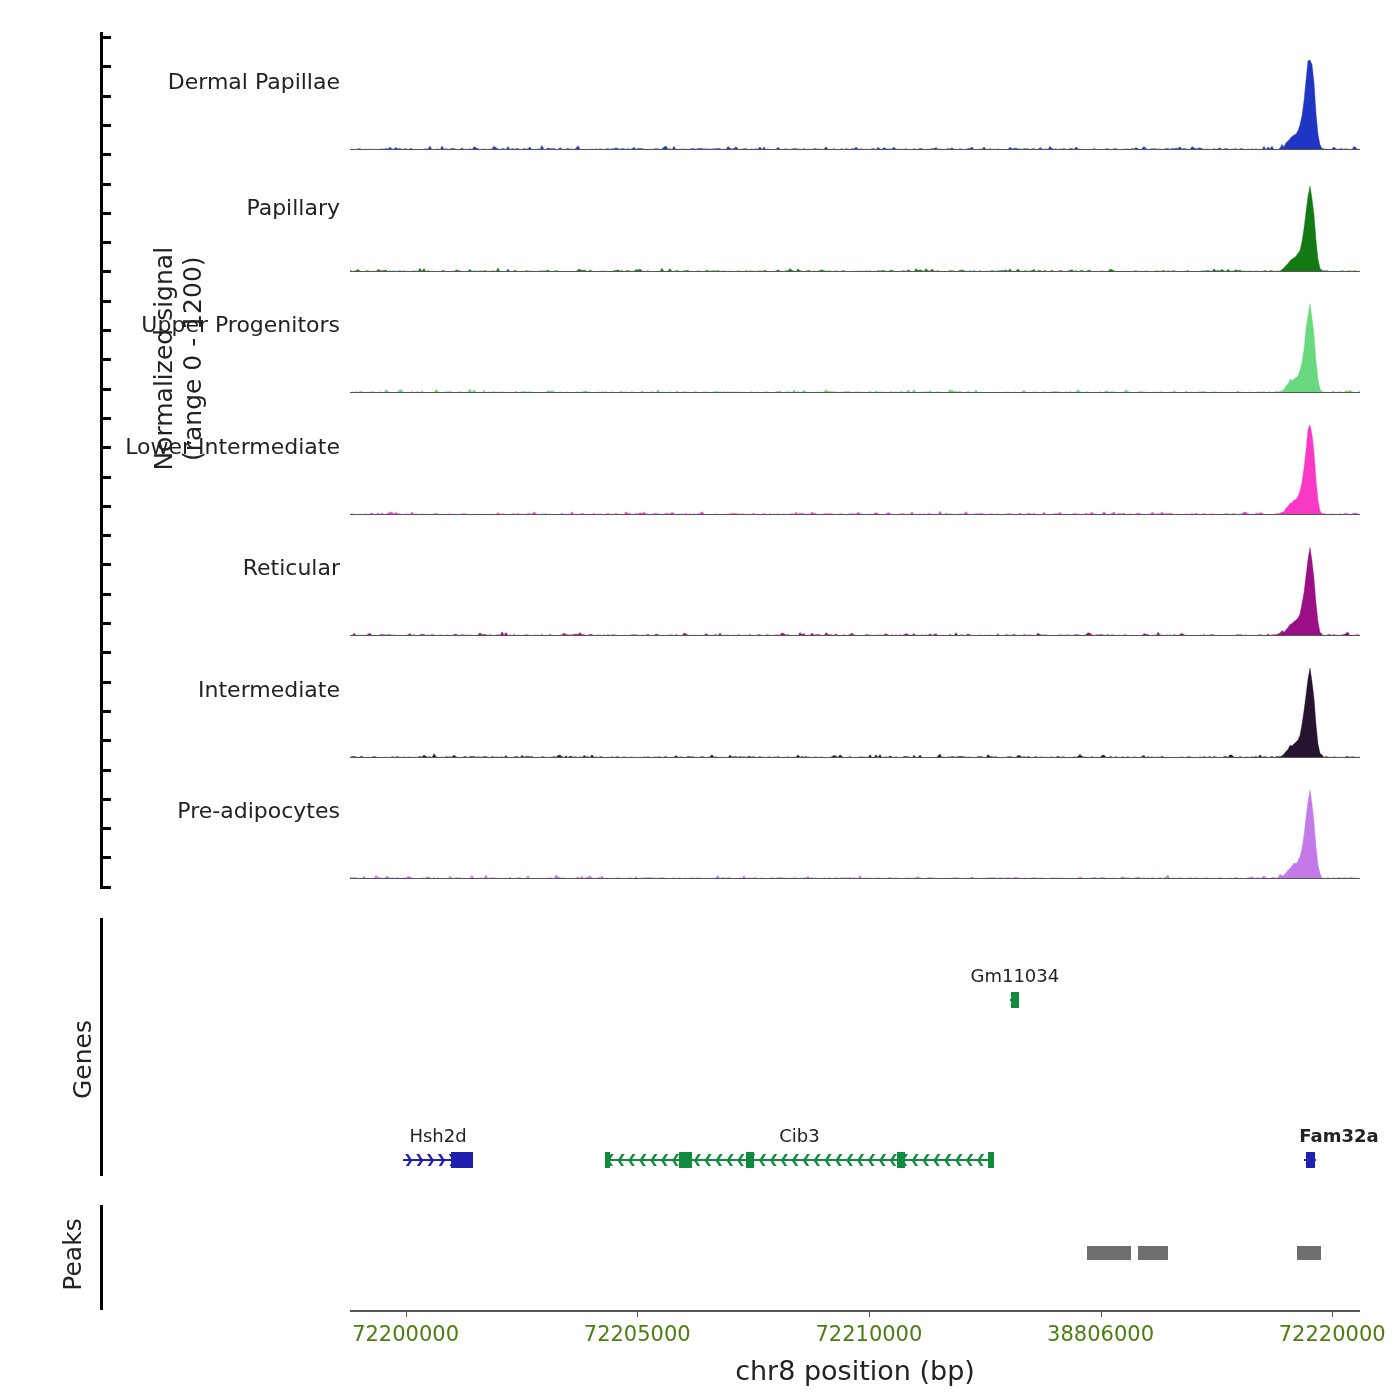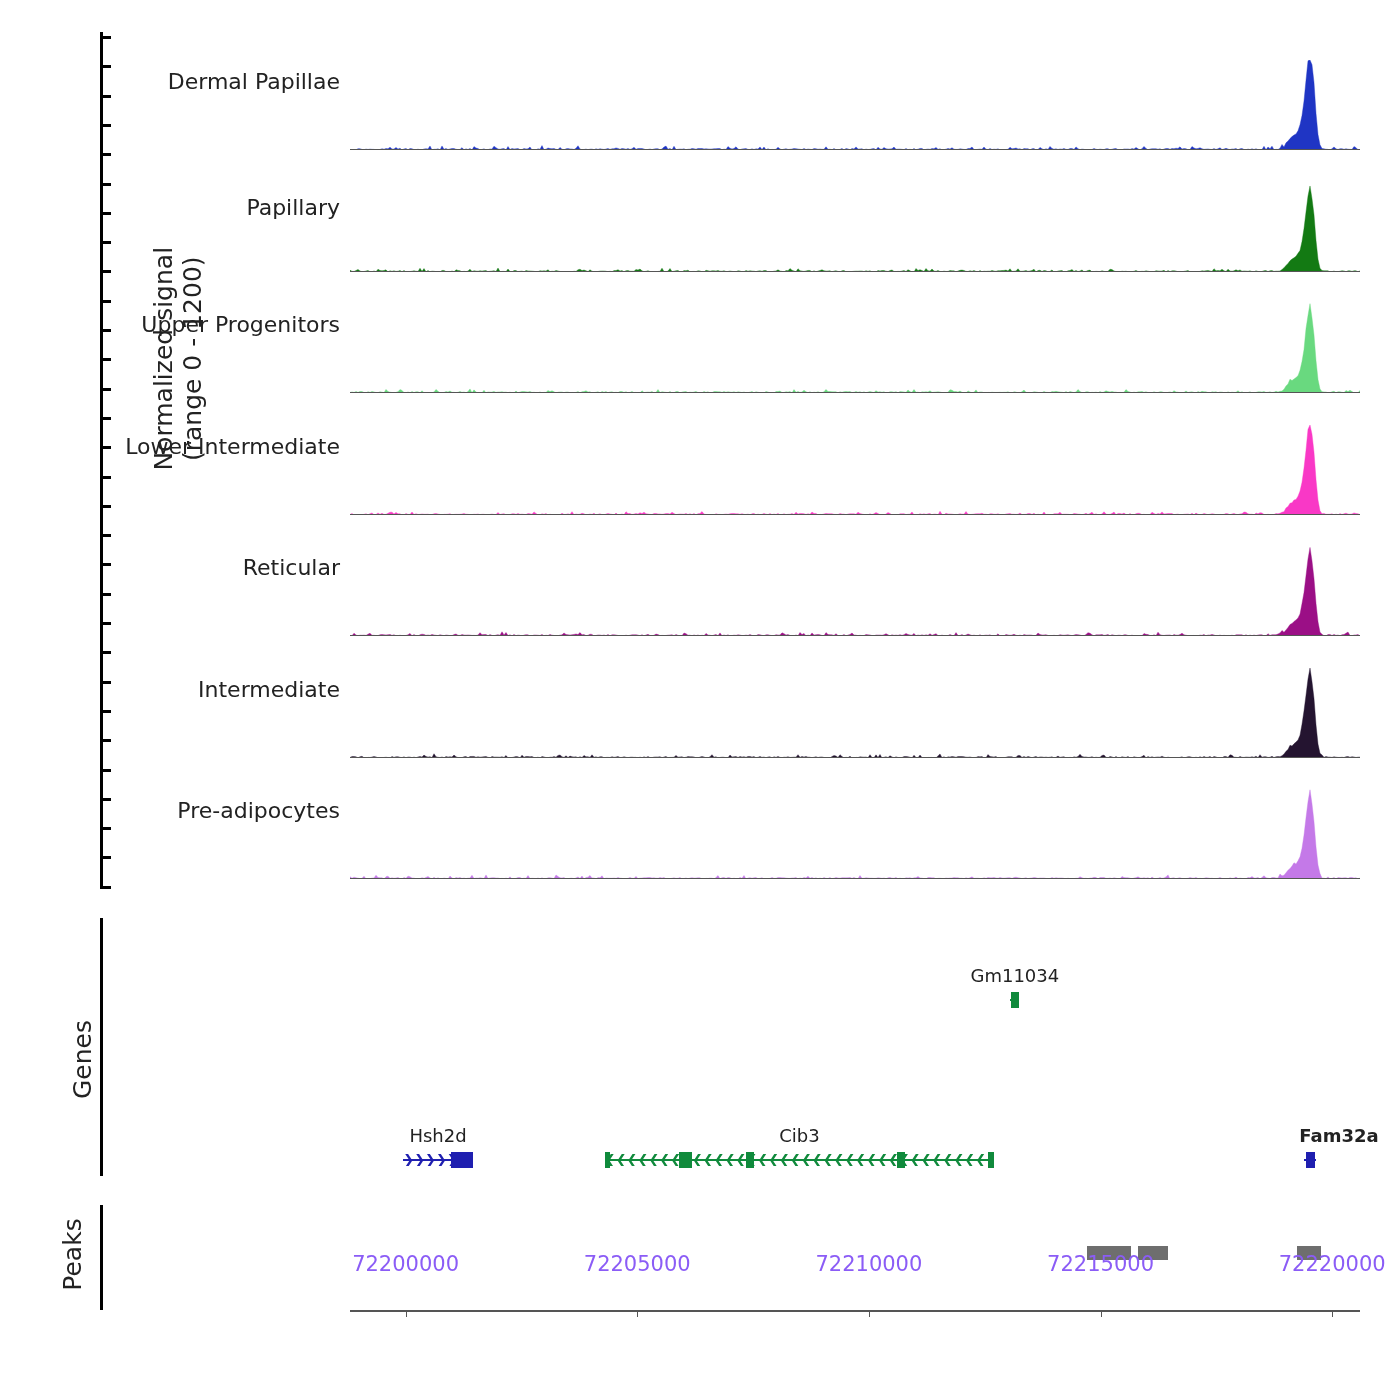--- a/index.html
+++ b/index.html
@@ -51,21 +51,21 @@
   .gexon{position:absolute;}
   .arrows{position:absolute;font-size:13px;line-height:1;letter-spacing:0px;white-space:nowrap;}
 
   
   #peakPanel{position:absolute;left:350px;top:1200px;width:1010px;height:110px;}
   .peak{position:absolute;background:#6e6e6e;height:14px;top:46px;}
 
   
   #xaxis{position:absolute;left:350px;top:1310px;width:1010px;height:2px;background:#555;}
   .xtick{position:absolute;top:1310px;width:1px;height:7px;background:#555;}
-  .xtlabel{position:absolute;top:1252px;font-size:21px;color:#8b5cf6;transform:translateX(-50%);white-space:nowrap;}
+  .xtlabel{position:absolute;top:1322px;font-size:21px;color:#4d7c0f;transform:translateX(-50%);white-space:nowrap;}
   #xtitle{position:absolute;left:350px;top:1355px;width:1010px;text-align:center;font-size:27px;color:#222;}
 </style>
 </head>
 <body>
 
 <div id="stage">
 
   <div class="ylabel">Normalized signal
 (range 0 - 1200)</div>
   <div class="genes-label">Genes</div>
@@ -190,17 +190,18 @@
 
   <div id="xaxis"></div>
   <div id="xticks">
       <div class="xtick" style="left: 405.596px;"></div>
       <div class="xtlabel" style="left: 405.596px;">72200000</div>
       <div class="xtick" style="left: 637.248px;"></div>
       <div class="xtlabel" style="left: 637.248px;">72205000</div>
       <div class="xtick" style="left: 868.899px;"></div>
       <div class="xtlabel" style="left: 868.899px;">72210000</div>
       <div class="xtick" style="left: 1100.55px;"></div>
-      <div class="xtlabel" style="left: 1100.55px;">72215000</div>
+      <div class="xtlabel" style="left: 1100.55px;">38806000</div>
       <div class="xtick" style="left: 1332.2px;"></div>
       <div class="xtlabel" style="left: 1332.2px;">72220000</div>
     </div>
+  <div id="xtitle">chr8 position (bp)</div>
 </div>
 
 </body></html>

